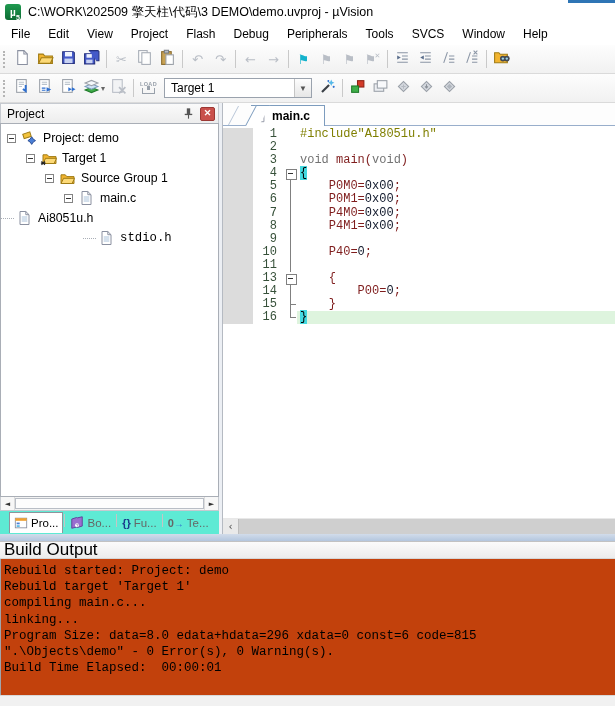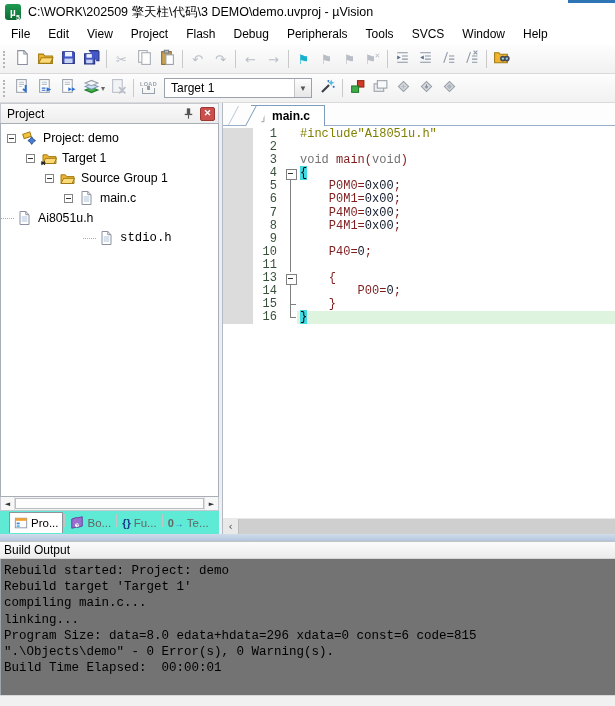--- a/index.html
+++ b/index.html
@@ -104,22 +104,22 @@
   .bm{background:#44d9e0;color:#000}
   .ehscroll{height:16px;display:flex;background:#cfcfcf;border-top:1px solid #e8e8e8}
   .ehbtn{width:16px;background:#e9e9e9;display:flex;align-items:center;justify-content:center;
      font-family:"DejaVu Sans",sans-serif;font-size:10px;color:#444;border-right:1px solid #bdbdbd;flex:none}
   .etrack{flex:1}
 
   
   .bsplit{position:absolute;top:534px;left:0;width:615px;height:7px;background:linear-gradient(#d2dcea,#b3c6de)}
   .bout{position:absolute;top:541px;left:0;width:615px;height:165px;display:flex;flex-direction:column}
   .bhead{height:18px;background:linear-gradient(#fbfbfb,#ececec);border-top:1px solid #c2c2c2;
-     border-bottom:1px solid #d6d6d6;font-size:12px;display:flex;align-items:center;padding-left:4px}
-  .blog{flex:1;background:#737373;border-left:1px solid #a0a4ab;font-family:"Liberation Mono",monospace;
+     border-bottom:1px solid #d6d6d6;font-size:17px;display:flex;align-items:center;padding-left:4px}
+  .blog{flex:1;background:#c2410c;border-left:1px solid #a0a4ab;font-family:"Liberation Mono",monospace;
      font-size:12.5px;line-height:16.2px;padding:4px 0 0 3px;white-space:pre;overflow:hidden}
   .bscroll{height:11px;background:#f1f1f1;border-top:1px solid #d8d8d8}
 </style>
 </head>
 <body>
 
 <div class="app">
 
   <div class="titlebar">
     <span class="appicon">µ<i>5</i></span>

